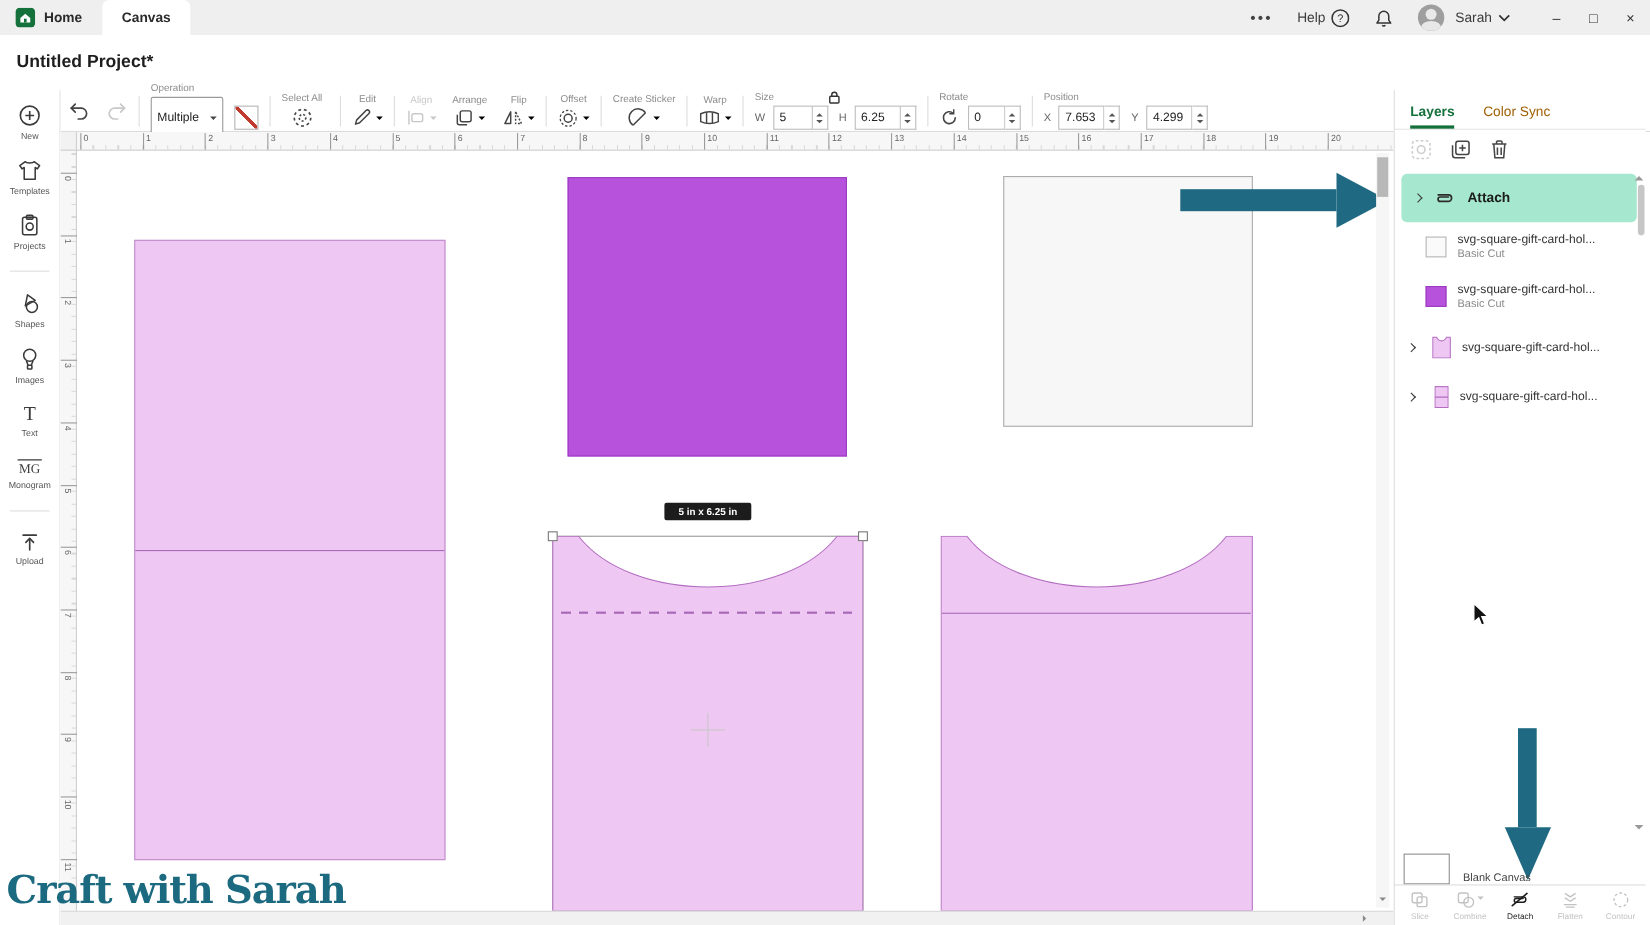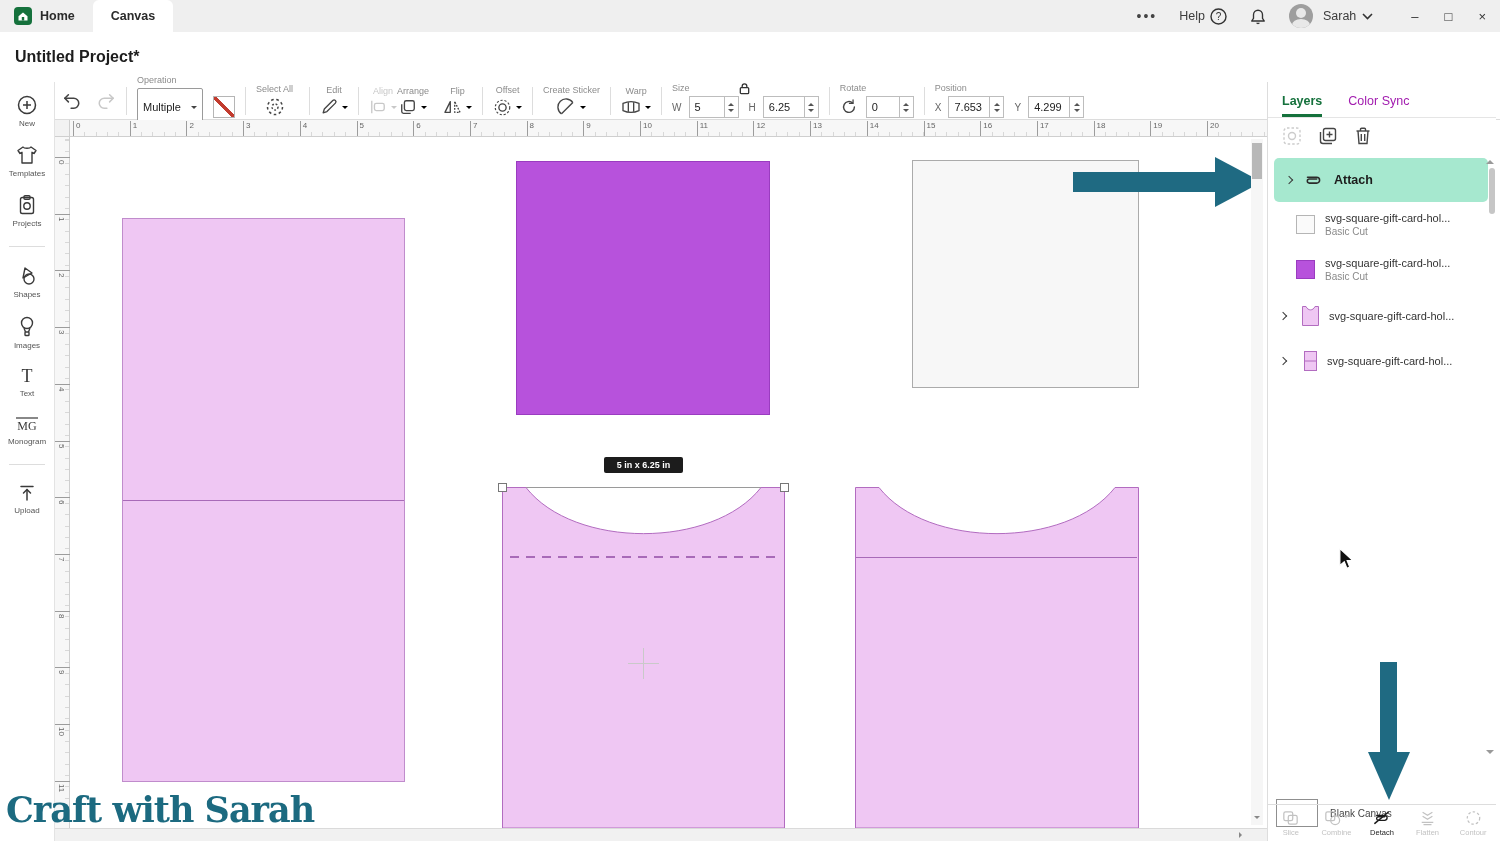--- a/index.html
+++ b/index.html
@@ -85,41 +85,41 @@
 
   .cv-scroll-v { position:absolute; right:4px; top:19px; width:12px; height:686px; background:#f6f6f6; }
   .cv-scroll-v .thumb { position:absolute; left:1px; top:4px; width:10px; height:36px; background:#b8b8b8; }
   .cv-scroll-v .dnarr { position:absolute; left:3px; bottom:3px; width:0; height:0; border:3.5px solid transparent; border-top-color:#888; }
   .bottom-strip { position:absolute; left:0; bottom:0; width:1212px; height:13px; background:#f1f1f1; border-top:1px solid #dadada; }
   .bottom-strip .rtarr { position:absolute; right:22px; top:3px; width:0; height:0; border:3.5px solid transparent; border-left-color:#888; }
 
   
   .rightpanel { position:absolute; left:1267px; top:82px; width:229px; height:759px; background:#fff; border-left:1px solid #ddd; }
   .rp-tabs { position:absolute; left:0; top:0; width:100%; height:36px; border-bottom:1px solid #e5e5e5; display:flex; align-items:flex-end; gap:26px; padding:0 0 0 14px; }
-  .rp-tab { font-size:12.5px; color:#a21caf; padding-bottom:9px; }
+  .rp-tab { font-size:12.5px; color:#a16207; padding-bottom:9px; }
   .rp-tab.active { color:#15713c; font-weight:bold; border-bottom:3px solid #15713c; padding-bottom:6px; }
   .rp-icons { position:absolute; left:14px; top:44px; display:flex; gap:16px; align-items:center; }
   .attach-row { position:absolute; left:6px; top:76px; width:214px; height:44px; background:#a6e8cf; border-radius:5px; display:flex; align-items:center; gap:10px; padding-left:12px; }
   .attach-row .name { font-size:12.5px; font-weight:bold; color:#1c1c1c; }
   .chev { display:inline-block; width:6px; height:6px; border-top:1.7px solid #3a3a3a; border-right:1.7px solid #3a3a3a; transform:rotate(45deg); flex:0 0 auto; }
   .layer-row { position:absolute; display:flex; align-items:center; gap:10px; }
   .layer-texts { display:flex; flex-direction:column; gap:2px; }
   .layer-name { font-size:11px; color:#333; }
   .layer-type { font-size:10px; color:#8a8a8a; }
   .t-sq { width:19px; height:19px; flex:0 0 auto; }
   .t-white { background:#fafafa; border:1px solid #b5b5b5; }
   .t-purple { background:#b752dc; border:1px solid #9a3cc0; }
   .rp-up { position:absolute; right:2px; top:74px; width:0; height:0; border:4px solid transparent; border-bottom-color:#999; }
   .rp-thumb { position:absolute; right:1px; top:86px; width:6px; height:46px; background:#c6c6c6; border-radius:3px; }
   .rp-dn { position:absolute; right:2px; top:668px; width:0; height:0; border:4px solid transparent; border-top-color:#999; }
 
   .arrow-down { position:absolute; left:112px; top:580px; width:17px; height:90px; background:#1f6a82; }
   .arrow-down::after { content:''; position:absolute; left:-12.5px; top:90px; width:0; height:0; border-top:48px solid #1f6a82; border-left:21px solid transparent; border-right:21px solid transparent; }
 
-  .blank-row { position:absolute; left:0; top:712px; width:100%; height:38px; display:flex; align-items:center; gap:12px; padding-left:8px; }
+  .blank-row { position:absolute; left:0; top:684px; width:100%; height:38px; display:flex; align-items:flex-end; gap:12px; padding-left:8px; }
   .blank-thumb { width:42px; height:28px; background:#fff; border:1px solid #8f8f8f; }
   .blank-lbl { font-size:10px; color:#444; }
   .rp-actions { position:absolute; left:0; top:722px; width:100%; height:37px; border-top:1px solid #ddd; display:flex; }
   .act { flex:1; display:flex; flex-direction:column; align-items:center; justify-content:center; gap:2px; color:#c2c2c2; }
   .act .albl { font-size:7.5px; }
   .act.enabled { color:#1d1d1d; }
   .act .comb { display:flex; align-items:center; gap:2px; }
 
   .watermark { position:absolute; left:6px; top:789px; font-family:"DejaVu Serif",serif; font-weight:bold; font-size:35px; color:#1c6a80; letter-spacing:-1px; z-index:50; }
   .cursor { position:absolute; left:1337px; top:548px; z-index:60; }
@@ -226,21 +226,21 @@
     <span class="tlabel">Align</span>
     <span class="trow">
       <svg width="18" height="16" viewBox="0 0 20 18" fill="none" stroke="currentColor" stroke-width="1.5">
           <path d="M3 2 v14"></path>
           <rect x="6" y="5" width="11" height="8" rx="2"></rect>
         </svg>
       <span class="caret"></span>
     </span>
   </div>
 
-  <div class="tgroup" style="">
+  <div class="tgroup" style="margin-left:14px;">
     <span class="tlabel">Arrange</span>
     <span class="trow">
       <svg width="18" height="17" viewBox="0 0 20 19" fill="none" stroke="#444" stroke-width="1.5">
           <rect x="6" y="2" width="11" height="11" rx="2"></rect>
           <path d="M3 6 v8 a2 2 0 0 0 2 2 h8"></path>
         </svg>
       <span class="caret"></span>
     </span>
   </div>
 

